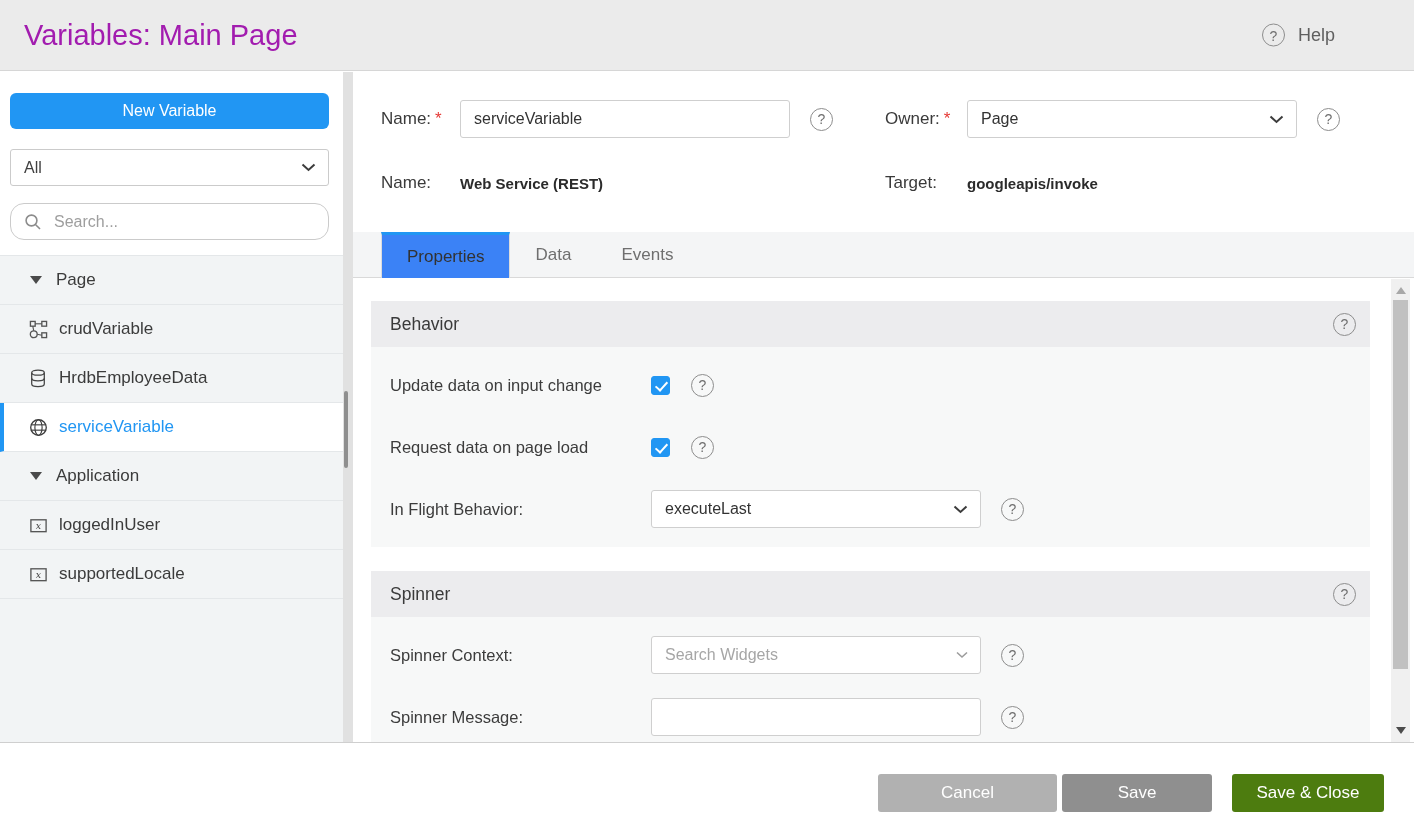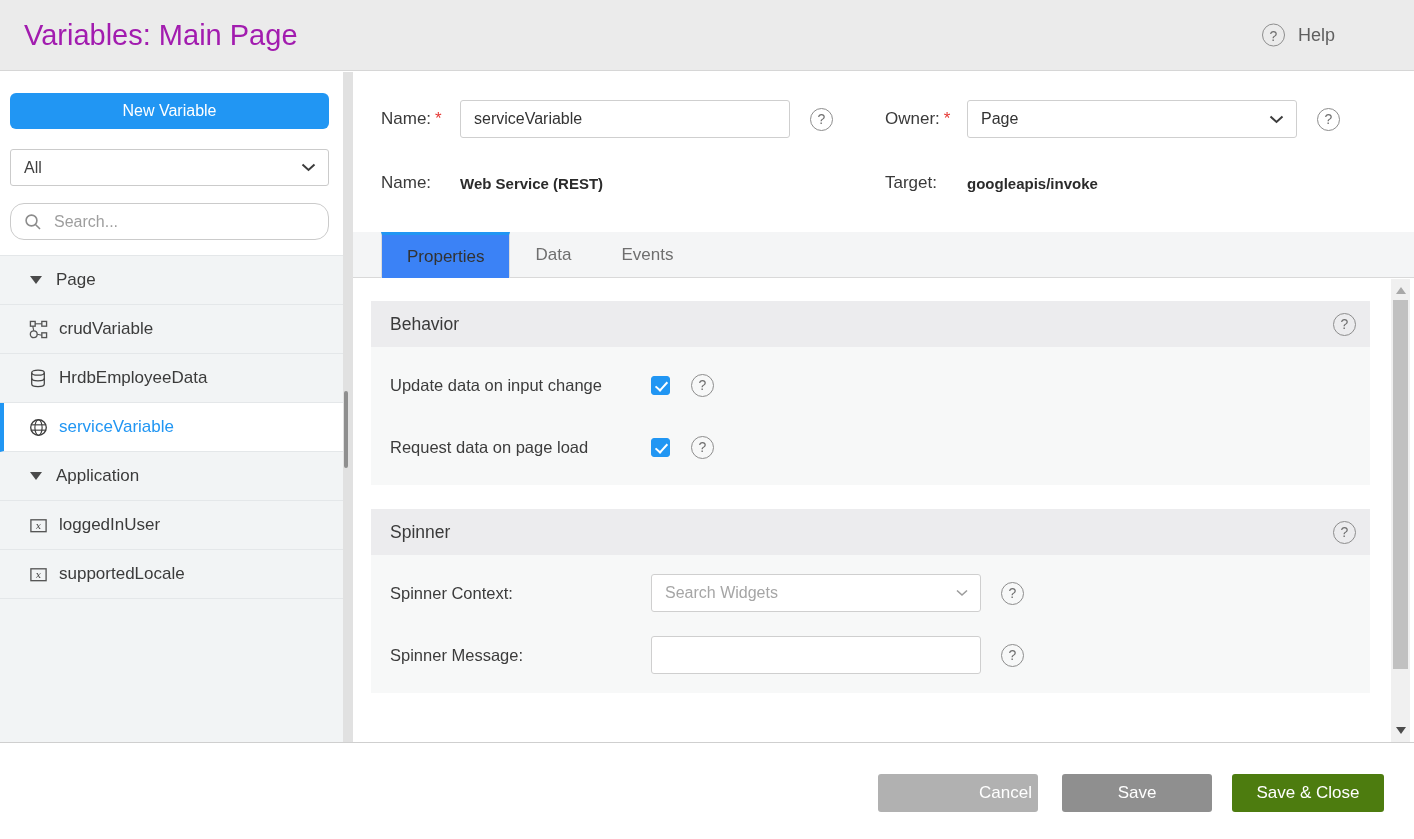--- a/index.html
+++ b/index.html
@@ -108,21 +108,21 @@
                      border-left:5.5px solid transparent; border-right:5.5px solid transparent; }
   .vs-up   { top:8px;    border-bottom:7px solid #a8a8a8; }
   .vs-down { bottom:8px; border-top:7px solid #4c4c4c; }
   .vs-thumb { position:absolute; left:2px; top:21px; width:15px; height:369px; background:#c1c1c1; }
 
   
   .hline { position:absolute; left:0; top:742px; width:100%; height:1px; background:#cfcfcf; }
   .footer { position:absolute; left:0; top:743px; width:100%; height:96px; background:#fff; }
   .fbtn { position:absolute; top:31px; height:38px; border:none; border-radius:3px;
           color:#fff; font-size:17px; font-family:inherit; cursor:pointer; }
-  .fbtn.cancel { left:878px;  width:160px; background:#b1b1b1;text-align:right; }
+  .fbtn.cancel { left:878px;  width:179px; background:#b1b1b1; }
   .fbtn.save   { left:1062px; width:150px; background:#8f8f8f; }
   .fbtn.saveclose { left:1232px; width:152px; background:#4d7c0f; }
 
   svg { display:block; }
 </style>
 </head>
 <body>
 
 <div class="hdr">
   <div class="hdr-title">Variables: Main Page</div>
@@ -275,20 +275,30 @@
         <div class="prow">
           <span class="plabel">Update data on input change</span>
           <span class="cbx on"></span>
           <span class="qmark cbx-gap"></span>
         </div>
         <div class="prow">
           <span class="plabel">Request data on page load</span>
           <span class="cbx on"></span>
           <span class="qmark cbx-gap"></span>
         </div>
+        <div class="prow">
+          <span class="plabel">In Flight Behavior:</span>
+          <div class="sel">
+            <span>executeLast</span>
+            <svg width="15" height="9" viewBox="0 0 15 9">
+              <path d="M1.5 1.5 L7.5 7 L13.5 1.5" stroke="#3c3c3c" stroke-width="2" fill="none"></path>
+            </svg>
+          </div>
+          <span class="qmark help-gap"></span>
+        </div>
       </div>
     </div>
 
     <div class="panel">
       <div class="panel-h">
         <span>Spinner</span>
         <span class="qmark"></span>
       </div>
       <div class="panel-b">
         <div class="prow">

